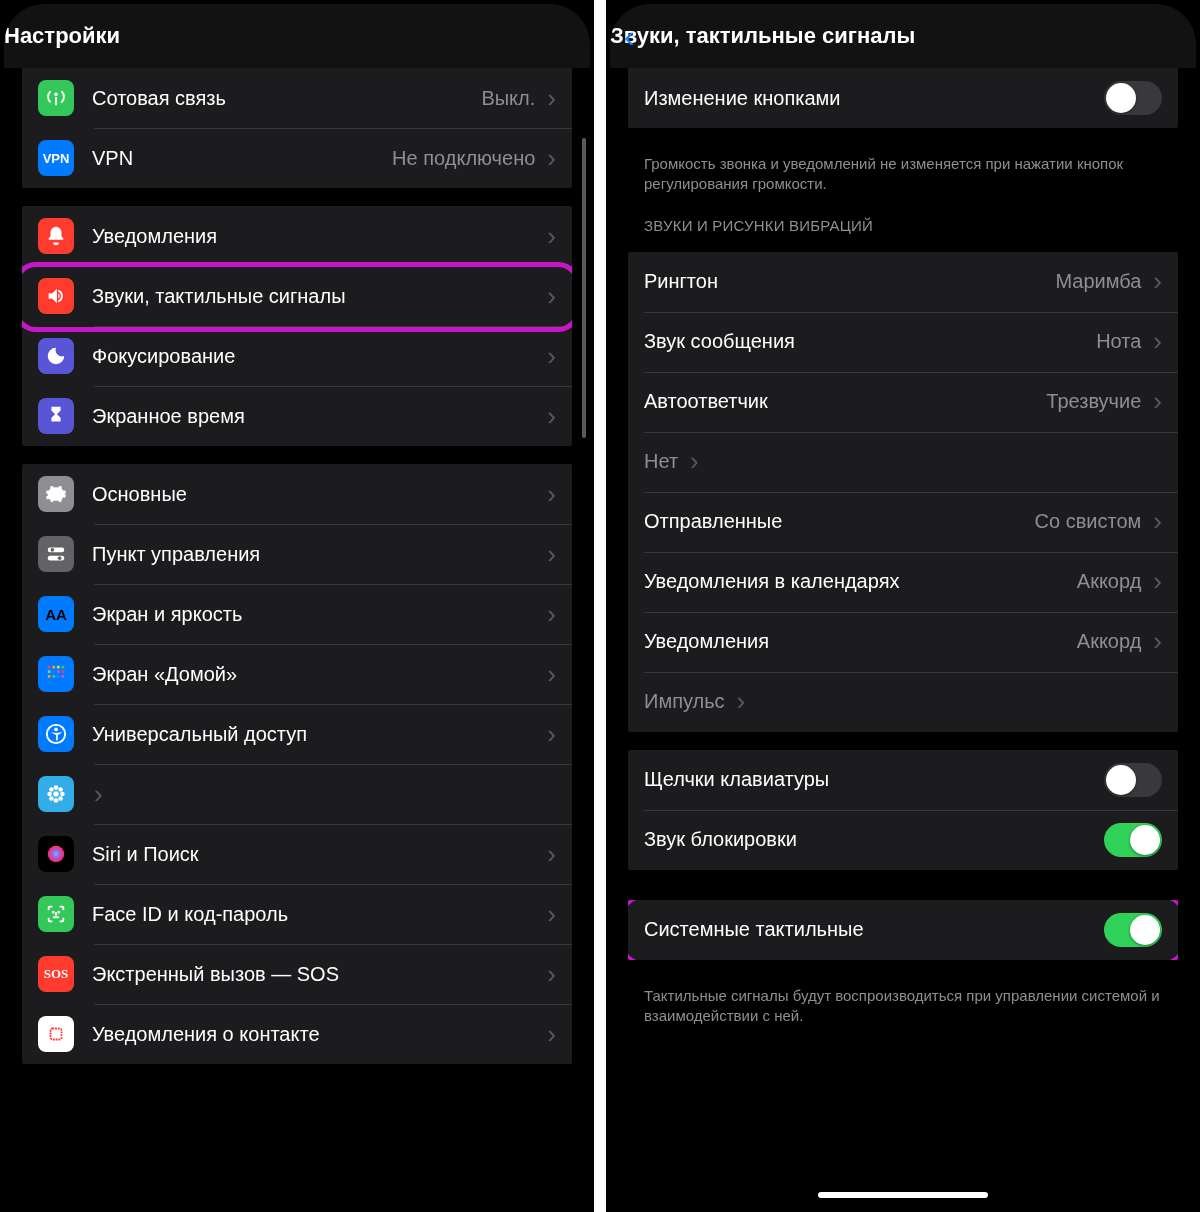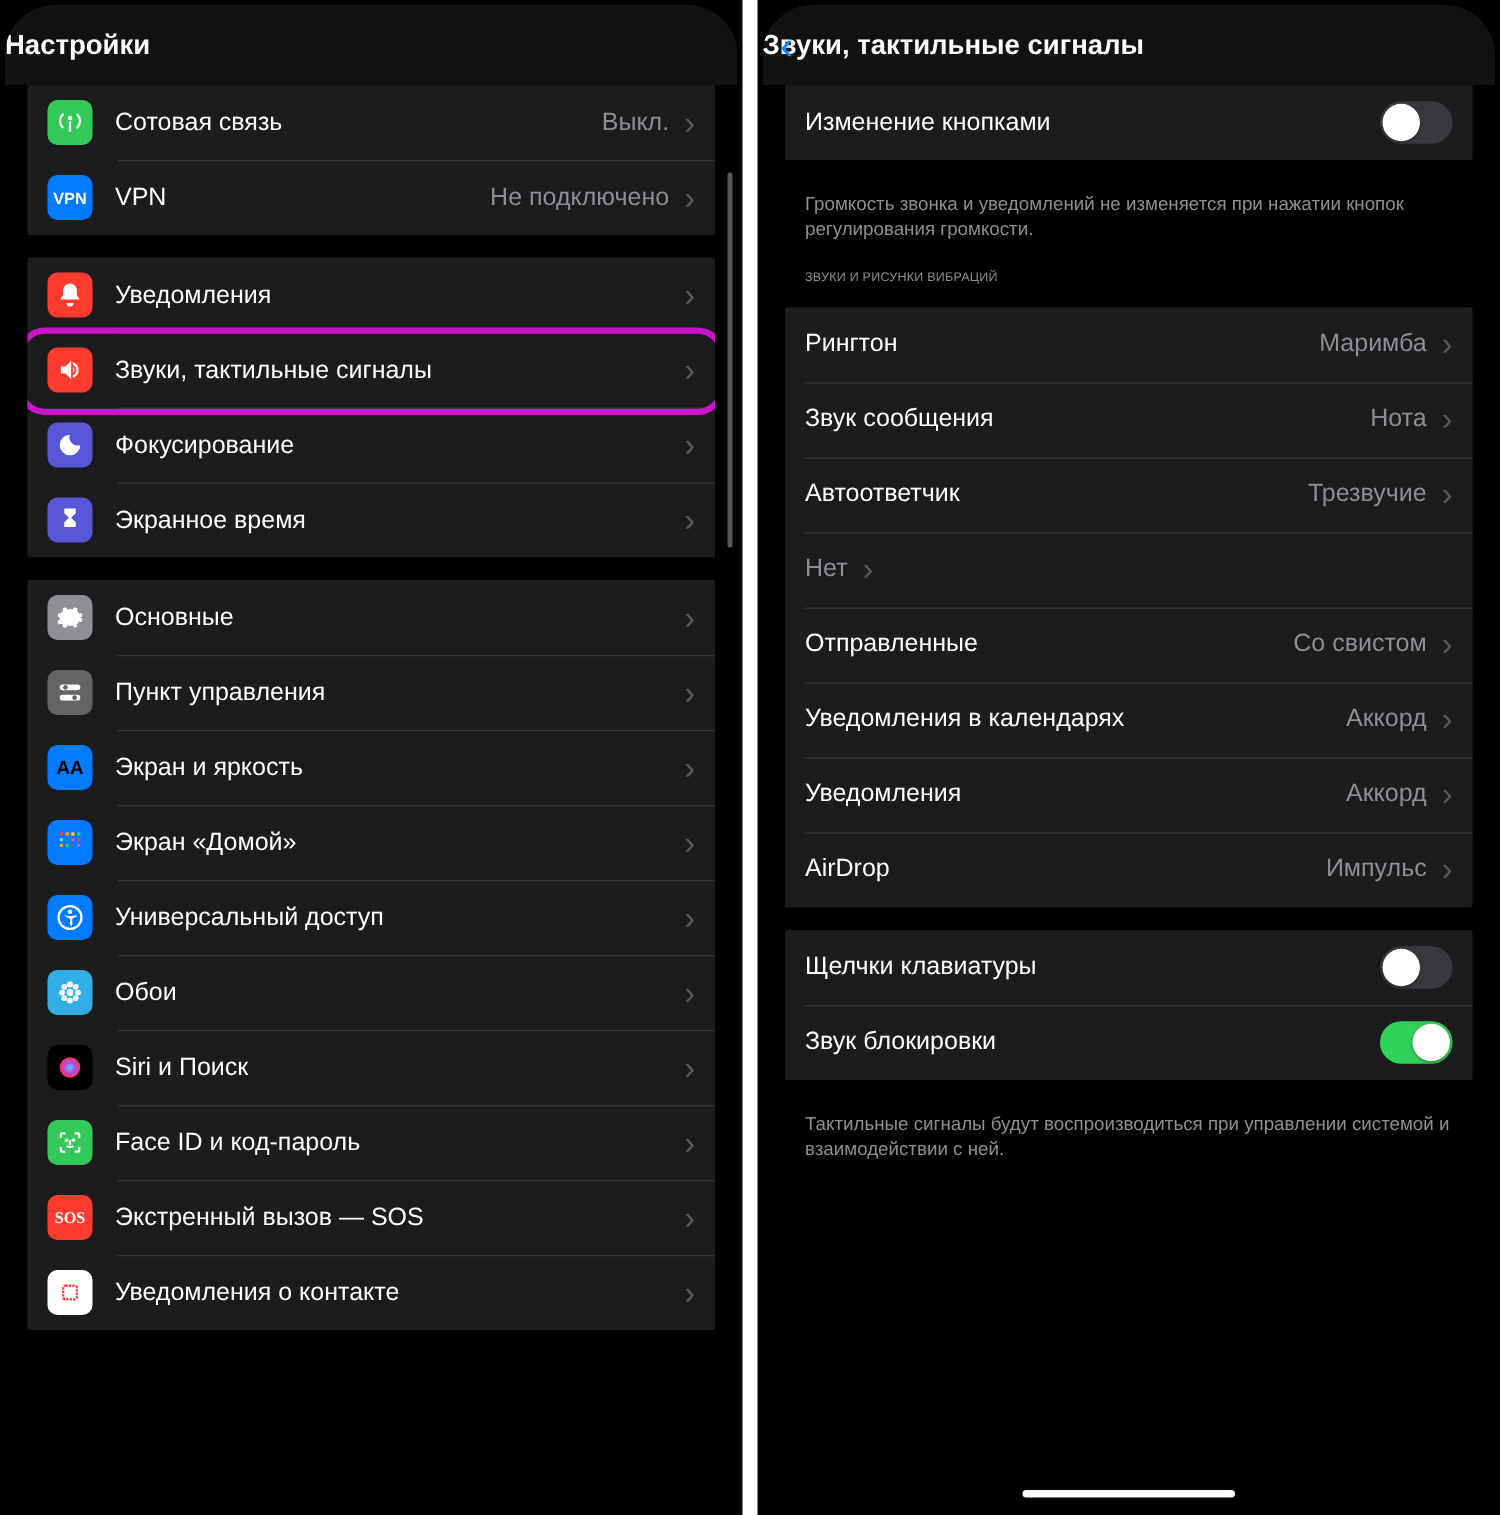--- a/index.html
+++ b/index.html
@@ -16,21 +16,21 @@
   .row { display: flex; align-items: center; height: 60px; padding: 0 16px; position: relative; }
   .row + .row::before { content: ""; position: absolute; top: 0; left: 72px; right: 0; height: 1px; background: rgba(255,255,255,0.12); }
   .row.noicon + .row.noicon::before { left: 16px; }
   .row.noicon::before { left: 16px; }
   .icon { width: 36px; height: 36px; border-radius: 8px; margin-right: 18px; display: flex; align-items: center; justify-content: center; font-size: 18px; font-weight: 600; flex-shrink: 0; position: relative; }
   .row-label { flex: 1; font-size: 20px; color: #fff; white-space: nowrap; overflow: hidden; text-overflow: ellipsis; }
   .row-value { font-size: 20px; color: #8e8e93; margin-right: 10px; }
   .chevron { color: #5a5a5e; font-size: 26px; font-weight: 300; margin-left: 2px; }
   .highlight { position: absolute; border: 5px solid #c815c8; border-radius: 22px; pointer-events: none; z-index: 10; }
   .footer-text { font-size: 15px; color: #8e8e93; padding: 8px 24px 0 24px; line-height: 1.35; }
-  .section-head { font-size: 10px; color: #8e8e93; padding: 22px 24px 6px 24px; text-transform: none; letter-spacing: 0.2px; }
+  .section-head { font-size: 15px; color: #8e8e93; padding: 22px 24px 6px 24px; text-transform: none; letter-spacing: 0.2px; }
   .toggle { width: 58px; height: 34px; border-radius: 20px; background: #39393d; position: relative; flex-shrink: 0; }
   .toggle .knob { width: 30px; height: 30px; background: #fff; border-radius: 50%; position: absolute; top: 2px; left: 2px; box-shadow: 0 1px 3px rgba(0,0,0,0.4); }
   .toggle.on { background: #30d158; }
   .toggle.on .knob { left: auto; right: 2px; }
   .scrollbar { position: absolute; right: 4px; top: 70px; width: 4px; height: 300px; background: rgba(255,255,255,0.35); border-radius: 2px; }
   .home-ind { position: absolute; bottom: 10px; left: 50%; transform: translateX(-50%); width: 170px; height: 6px; background: #fff; border-radius: 4px; }
   
   .bg-green { background: #34c759; } .bg-blue { background: #007aff; } .bg-red { background: #ff3b30; }
   .bg-purple { background: #5856d6; } .bg-gray { background: #8e8e93; } .bg-gray2 { background: #636366; } .bg-cyan { background: #32ade6; } .bg-black { background: #000; }
   .bg-pink { background: #fff; }
@@ -174,21 +174,20 @@
                 <circle cx="19" cy="12" r="2.5" fill="#fff"></circle>
                 <circle cx="16.949747468305834" cy="16.94974746830583" r="2.5" fill="#fff"></circle>
                 <circle cx="12" cy="19" r="2.5" fill="#fff"></circle>
                 <circle cx="7.050252531694168" cy="16.949747468305834" r="2.5" fill="#fff"></circle>
                 <circle cx="5" cy="12" r="2.5" fill="#fff"></circle>
                 <circle cx="7.050252531694166" cy="7.050252531694168" r="2.5" fill="#fff"></circle>
                 <circle cx="11.999999999999998" cy="5" r="2.5" fill="#fff"></circle>
                 <circle cx="16.94974746830583" cy="7.050252531694166" r="2.5" fill="#fff"></circle>
               </svg>
             </div>
-            <div class="row-label">Обои</div>
             <div class="chevron">›</div>
           </div>
           <div class="row">
             <div class="icon bg-black">
               <svg viewBox="0 0 24 24">
                 <defs>
                   <radialGradient id="sg">
                     <stop offset="0%" stop-color="#5ac8fa"></stop>
                     <stop offset="50%" stop-color="#af52de"></stop>
                     <stop offset="100%" stop-color="#ff2d55"></stop>
@@ -282,38 +281,46 @@
             <div class="row-label">Уведомления в календарях</div>
             <div class="row-value">Аккорд</div>
             <div class="chevron">›</div>
           </div>
           <div class="row noicon">
             <div class="row-label">Уведомления</div>
             <div class="row-value">Аккорд</div>
             <div class="chevron">›</div>
           </div>
           <div class="row noicon">
-            <div class="row-label">AirDrop</div>
             <div class="row-value">Импульс</div>
             <div class="chevron">›</div>
           </div>
         </div>
 
       <div class="group" id="right-t1" style="">
           <div class="row noicon">
             <div class="row-label">Щелчки клавиатуры</div>
             <div class="toggle">
               <div class="knob"></div>
             </div>
           </div>
           <div class="row noicon">
             <div class="row-label">Звук блокировки</div>
             <div class="toggle on">
               <div class="knob"></div>
             </div>
           </div>
         </div>
 
+      <div class="group" id="right-t2" style="margin-top:30px; position:relative;">
+          <div class="row noicon">
+            <div class="row-label">Системные тактильные</div>
+            <div class="toggle on">
+              <div class="knob"></div>
+            </div>
+          </div>
+          <div class="highlight" style="inset: -6px -8px;"></div>
+        </div>
       <div class="footer-text">Тактильные сигналы будут воспроизводиться при управлении системой и взаимодействии с ней.</div>
     </div>
     <div class="home-ind"></div>
   </div>
 </div>
 
 </body></html>

